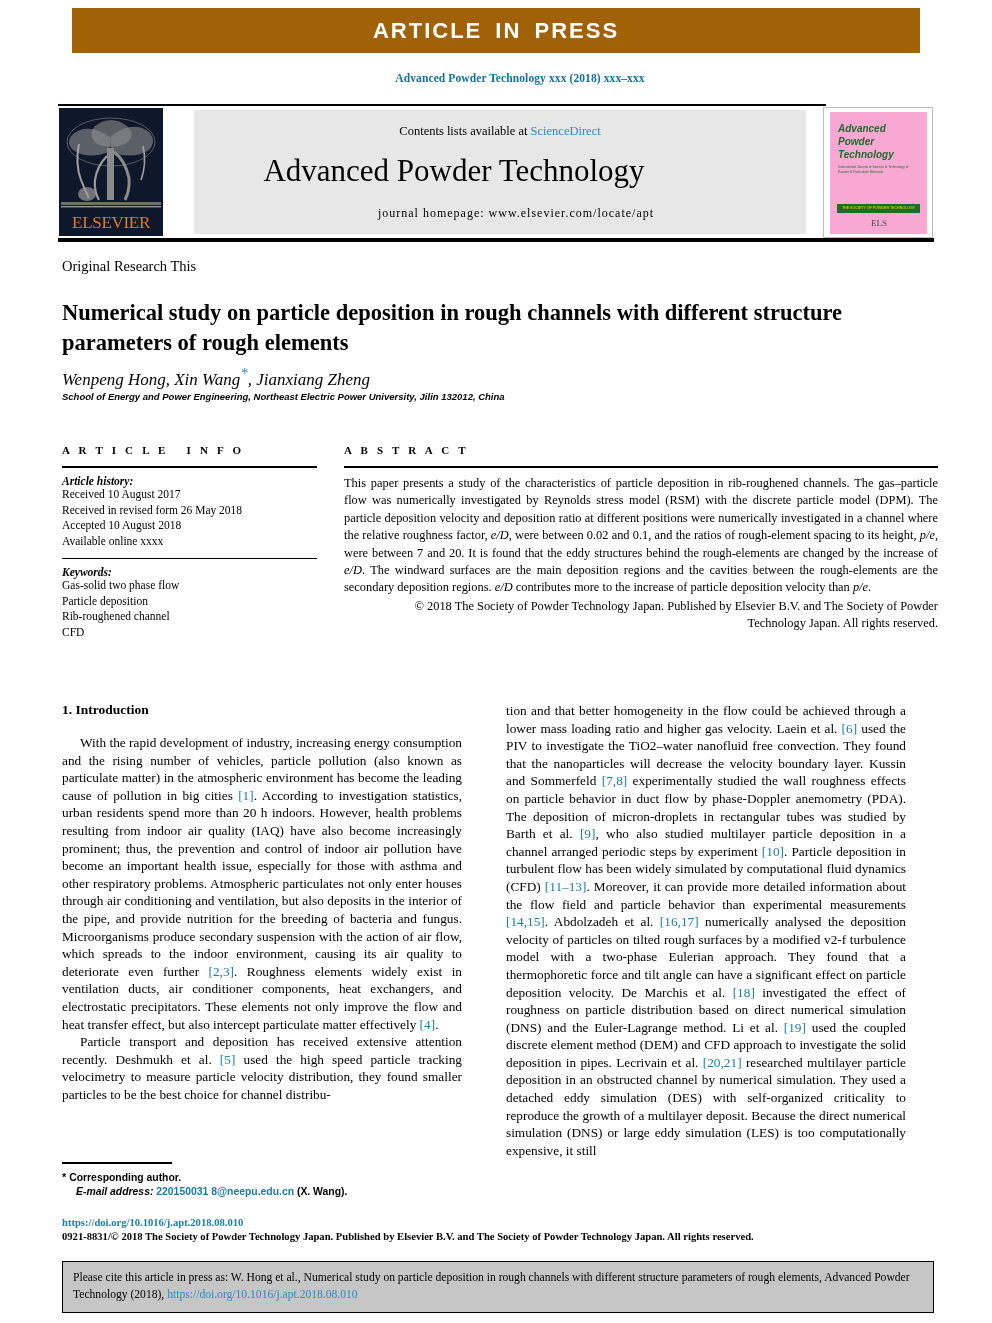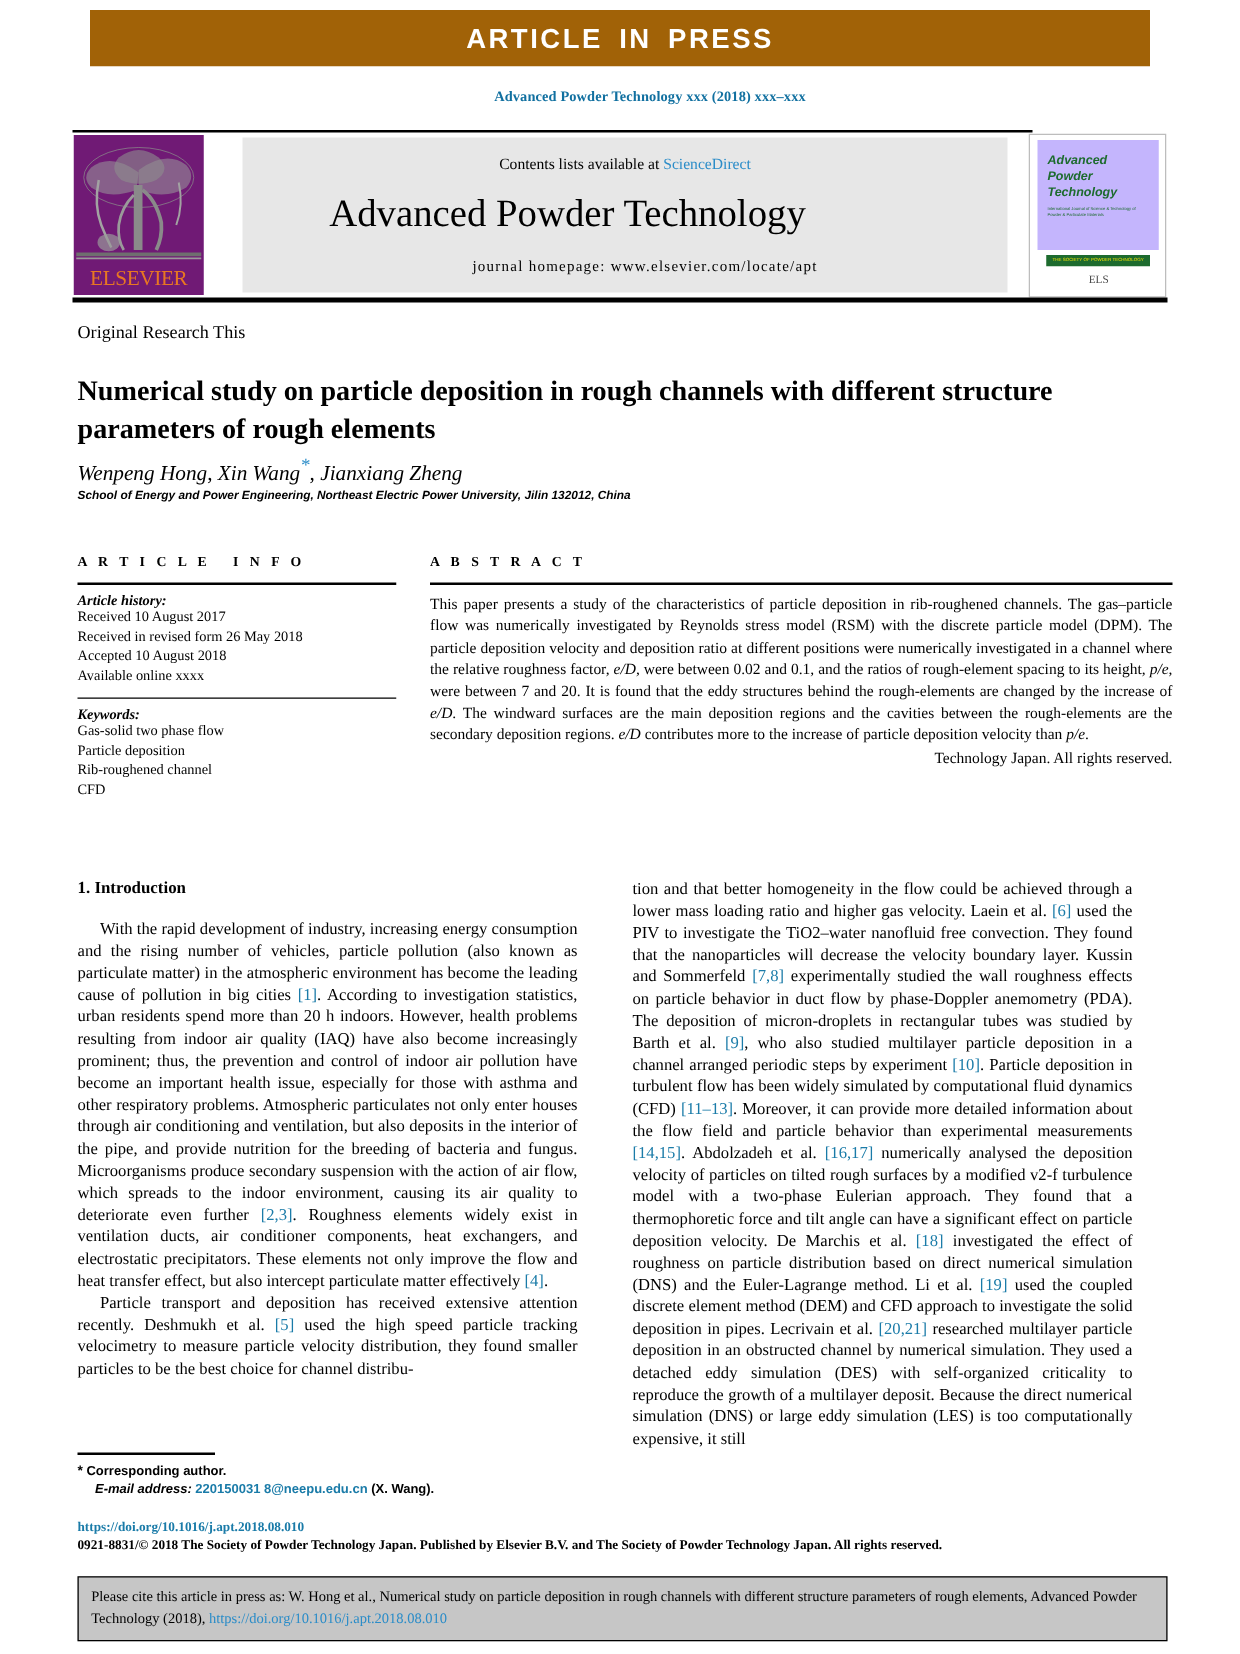--- a/index.html
+++ b/index.html
@@ -57,21 +57,21 @@
   }
   .masthead-rule-bot {
     position: absolute;
     left: 0; top: 134px; width: 876px; height: 4px;
     background: #000;
   }
   .elsevier-logo {
     position: absolute;
     left: 1px; top: 4px;
     width: 104px; height: 128px;
-    background: #701a75;
+    background: #0f172a;
     overflow: hidden;
   }
   .elsevier-logo svg { display: block; }
   .elsevier-word {
     position: absolute;
     left: 0; bottom: 3px; width: 104px;
     text-align: center;
     color: #e87722;
     font-family: "Liberation Serif", serif;
     font-size: 17px;
@@ -104,22 +104,22 @@
   .cover-thumb {
     position: absolute;
     left: 765px; top: 3px;
     width: 110px; height: 131px;
     background: #ffffff;
     border: 1px solid #bdbdbd;
     overflow: hidden;
   }
   .cover-inner {
     position: absolute; left: 6px; top: 4px;
-    width: 97px; height: 88px;
-    background: #c4b5fd;
+    width: 97px; height: 122px;
+    background: #f9a8d4;
   }
   .cover-inner .ct {
     position: absolute; left: 8px; top: 10px;
     font-family: "Liberation Sans", sans-serif;
     font-style: italic; font-weight: bold;
     font-size: 10px; line-height: 13px;
     color: #1d6b2e;
   }
   .cover-inner .cs {
     position: absolute; left: 8px; top: 53px;
@@ -325,20 +325,21 @@
   <div class="ai-line">Particle deposition</div>
   <div class="ai-line">Rib-roughened channel</div>
   <div class="ai-line">CFD</div>
 </div>
 
 <div class="abs-col">
   <div class="sec-head">A B S T R A C T</div>
   <div class="sec-rule thick"></div>
   <div class="abs-body"><span>This paper presents a study of the characteristics of particle deposition in rib-roughened channels. The gas–particle flow was numerically investigated by Reynolds stress model (RSM) with the discrete particle model (DPM). The particle deposition velocity and deposition ratio at different positions were numerically investigated in a channel where the relative roughness factor, </span><i class="v">e/D</i><span>, were between 0.02 and 0.1, and the ratios of rough-element spacing to its height, </span><i class="v">p/e</i><span>, were between 7 and 20. It is found that the eddy structures behind the rough-elements are changed by the increase of </span><i class="v">e/D</i><span>. The windward surfaces are the main deposition regions and the cavities between the rough-elements are the secondary deposition regions. </span><i class="v">e/D</i><span> contributes more to the increase of particle deposition velocity than </span><i class="v">p/e</i><span>.</span></div>
   <div class="abs-copy">
+    <span class="lead">© 2018 The Society of Powder Technology Japan. Published by Elsevier B.V. and The Society of Powder</span>
     <span>Technology Japan. All rights reserved.</span>
   </div>
 </div>
 
 <div class="body-left">
   <h2 class="h2">1. Introduction</h2>
   <p class="para"><span>With the rapid development of industry, increasing energy consumption and the rising number of vehicles, particle pollution (also known as particulate matter) in the atmospheric environment has become the leading cause of pollution in big cities </span><span class="ref">[1]</span><span>. According to investigation statistics, urban residents spend more than 20 h indoors. However, health problems resulting from indoor air quality (IAQ) have also become increasingly prominent; thus, the prevention and control of indoor air pollution have become an important health issue, especially for those with asthma and other respiratory problems. Atmospheric particulates not only enter houses through air conditioning and ventilation, but also deposits in the interior of the pipe, and provide nutrition for the breeding of bacteria and fungus. Microorganisms produce secondary suspension with the action of air flow, which spreads to the indoor environment, causing its air quality to deteriorate even further </span><span class="ref">[2,3]</span><span>. Roughness elements widely exist in ventilation ducts, air conditioner components, heat exchangers, and electrostatic precipitators. These elements not only improve the flow and heat transfer effect, but also intercept particulate matter effectively </span><span class="ref">[4]</span><span>.</span></p>
   <p class="para"><span>Particle transport and deposition has received extensive attention recently. Deshmukh et al. </span><span class="ref">[5]</span><span> used the high speed particle tracking velocimetry to measure particle velocity distribution, they found smaller particles to be the best choice for channel distribu-</span></p>
 </div>
 

